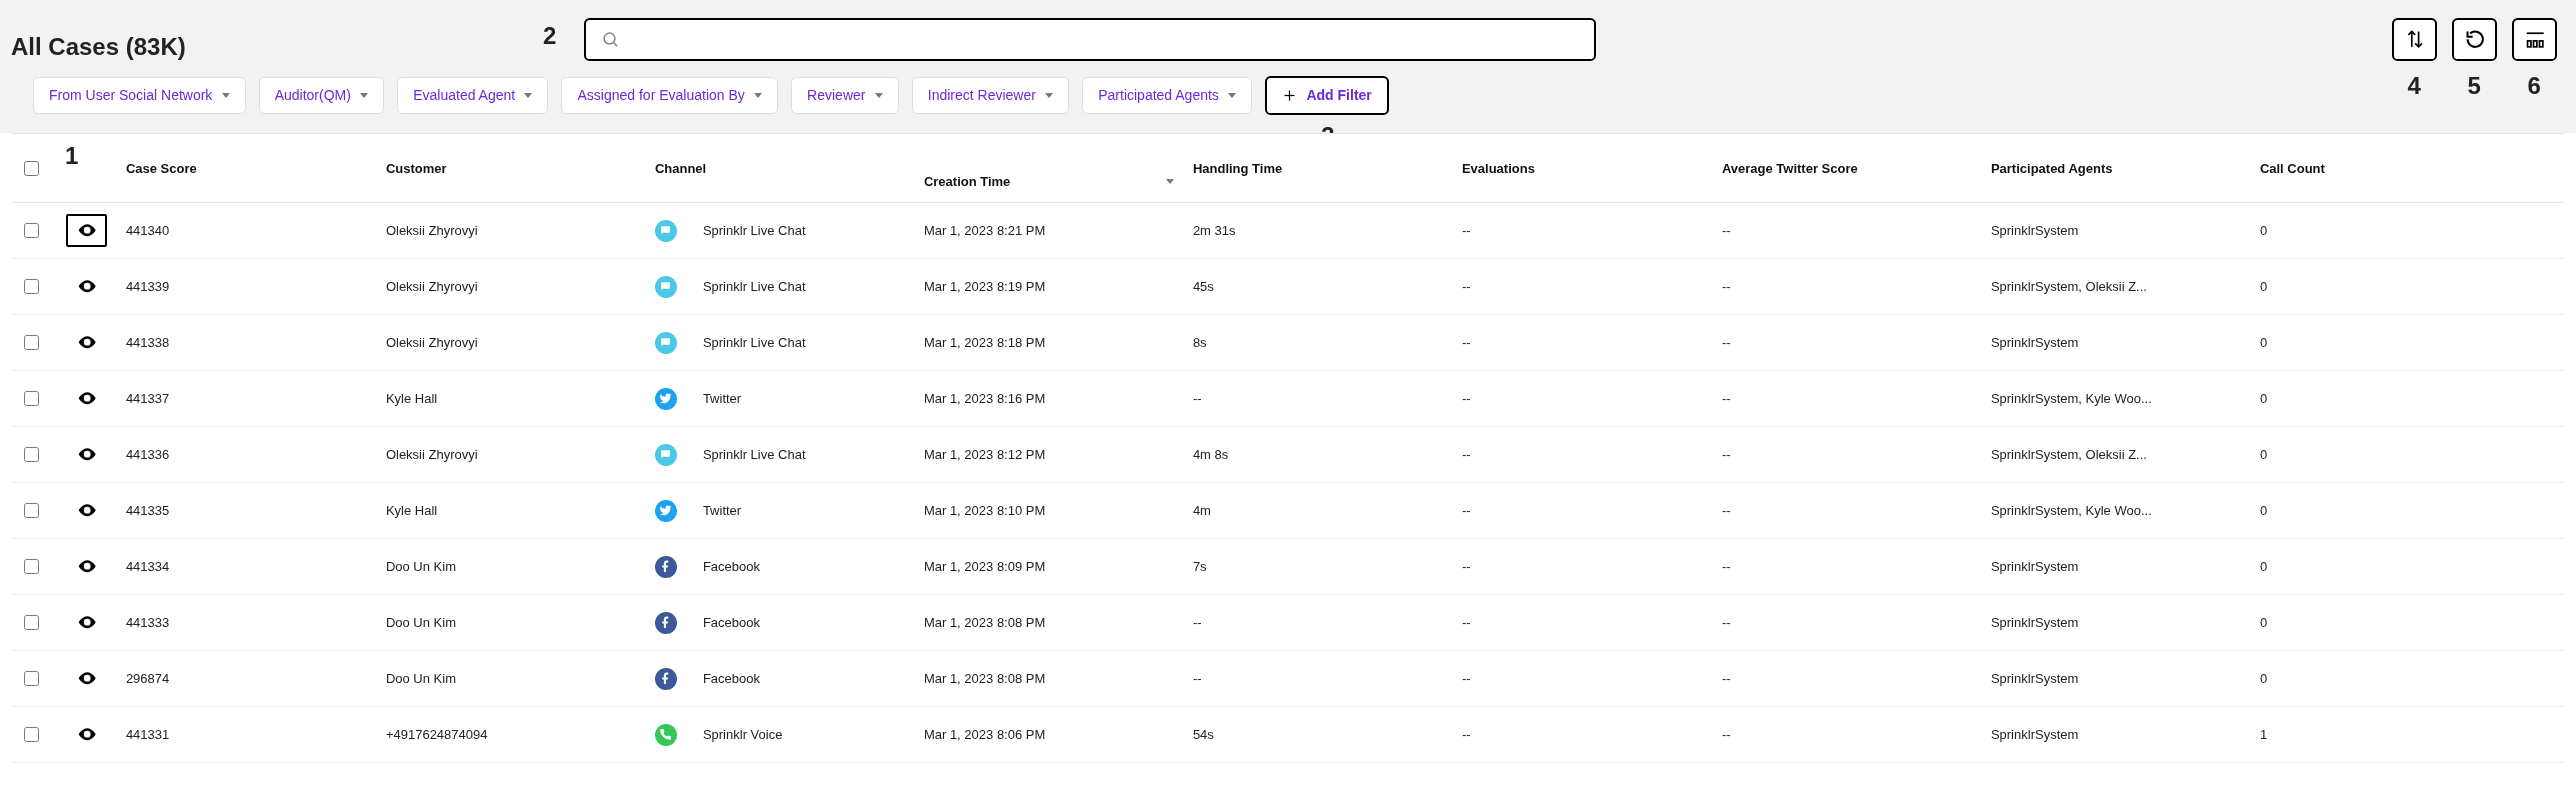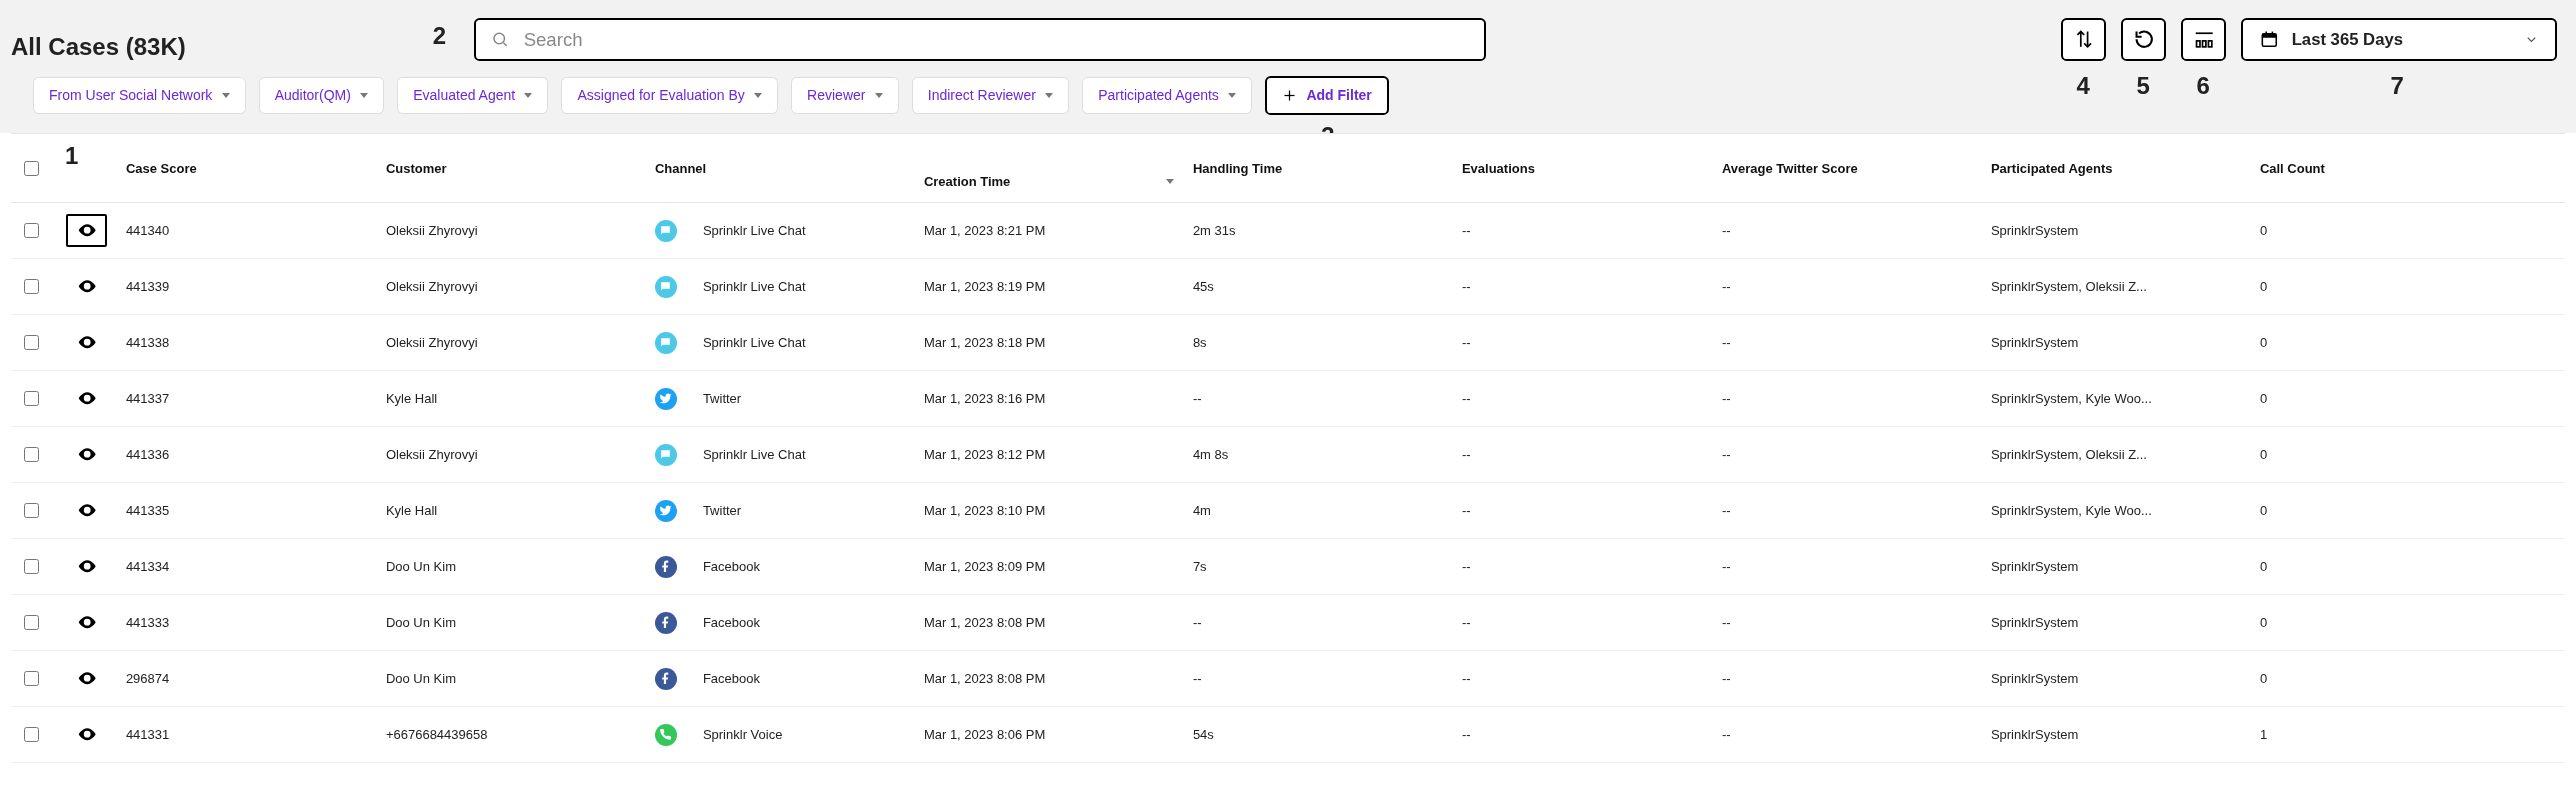--- a/index.html
+++ b/index.html
@@ -56,21 +56,20 @@
     <div class="top-row" style="position:relative;">
       <div class="title">All Cases (83K)</div>
 
       <div class="search-wrap" style="position:relative;">
         <span class="num-label" style="left:-41px; top:3.7px;">2</span>
         <div class="search-box">
           <svg width="18.6" height="18.6" viewBox="0 0 24 24" fill="none" stroke="#888" stroke-width="2">
               <circle cx="11" cy="11" r="7"></circle>
               <line x1="21" y1="21" x2="16.65" y2="16.65"></line>
             </svg>
-          <input type="text" placeholder="Search" style="">
         </div>
       </div>
 
       <div class="right-tools" style="position:relative;">
         <div style="position:relative;">
           <div class="tool-btn">
             <svg width="20.4" height="20.4" viewBox="0 0 24 24" fill="none" stroke="#000" stroke-width="2">
                 <path d="M8 3v18"></path>
                 <path d="M4 7l4-4 4 4" fill="none"></path>
                 <path d="M16 21V3"></path>
@@ -91,35 +90,20 @@
         <div style="position:relative;">
           <div class="tool-btn">
             <svg width="20.4" height="20.4" viewBox="0 0 24 24" fill="none" stroke="#000" stroke-width="2">
                 <rect x="3" y="14" width="4" height="7"></rect>
                 <rect x="10" y="14" width="4" height="7"></rect>
                 <rect x="17" y="14" width="4" height="7"></rect>
                 <line x1="2" y1="5" x2="22" y2="5"></line>
               </svg>
           </div>
           <span class="num-label" style="left:15px; top:54px;">6</span>
-        </div>
-        <div style="position:relative;">
-          <div class="date-btn">
-            <svg width="18.6" height="18.6" viewBox="0 0 24 24" fill="#000">
-                <rect x="3" y="5" width="18" height="16" rx="2" fill="none" stroke="#000" stroke-width="2"></rect>
-                <rect x="3" y="5" width="18" height="5" fill="#000"></rect>
-                <line x1="8" y1="2" x2="8" y2="6" stroke="#000" stroke-width="2"></line>
-                <line x1="16" y1="2" x2="16" y2="6" stroke="#000" stroke-width="2"></line>
-              </svg>
-            <span class="grow">Last 365 Days</span>
-            <svg width="15" height="15" viewBox="0 0 24 24" fill="none" stroke="#555" stroke-width="2">
-                <polyline points="6 9 12 15 18 9"></polyline>
-              </svg>
-          </div>
-          <span class="num-label" style="left:149px; top:54px;">7</span>
         </div>
       </div>
     </div>
 
     <div class="filter-row">
       <div class="filter-chip">
           <span>From User Social Network</span>
           <span class="caret-down"></span>
         </div>
       <div class="filter-chip">
@@ -461,21 +445,21 @@
             <td><input type="checkbox" class="chk" style=""></td>
             <td>
               <div class="preview-btn">
                 <svg width="20.4" height="20.4" viewBox="0 0 24 24" fill="#000">
                   <path d="M12 5C6 5 2 12 2 12s4 7 10 7 10-7 10-7-4-7-10-7zm0 11a4 4 0 1 1 0-8 4 4 0 0 1 0 8z"></path>
                   <circle cx="12" cy="12" r="2" fill="#fff"></circle>
                 </svg>
               </div>
             </td>
             <td>441331</td>
-            <td>+6676684439658</td>
+            <td>+4917624874094</td>
             <td>
               <div class="channel-cell">
                 <div class="ch-icon ch-voice">
                   <svg width="13" height="13" viewBox="0 0 24 24" fill="#fff">
                     <path d="M22 16.92v3a2 2 0 0 1-2.18 2 19.79 19.79 0 0 1-8.63-3.07 19.5 19.5 0 0 1-6-6A19.79 19.79 0 0 1 2.12 4.18 2 2 0 0 1 4.11 2h3a2 2 0 0 1 2 1.72c.13.96.37 1.9.7 2.81a2 2 0 0 1-.45 2.11L8.09 9.91a16 16 0 0 0 6 6l1.27-1.27a2 2 0 0 1 2.11-.45c.91.33 1.85.57 2.81.7A2 2 0 0 1 22 16.92z"></path>
                   </svg>
                 </div>
                 <span>Sprinklr Voice</span>
               </div>
             </td>

